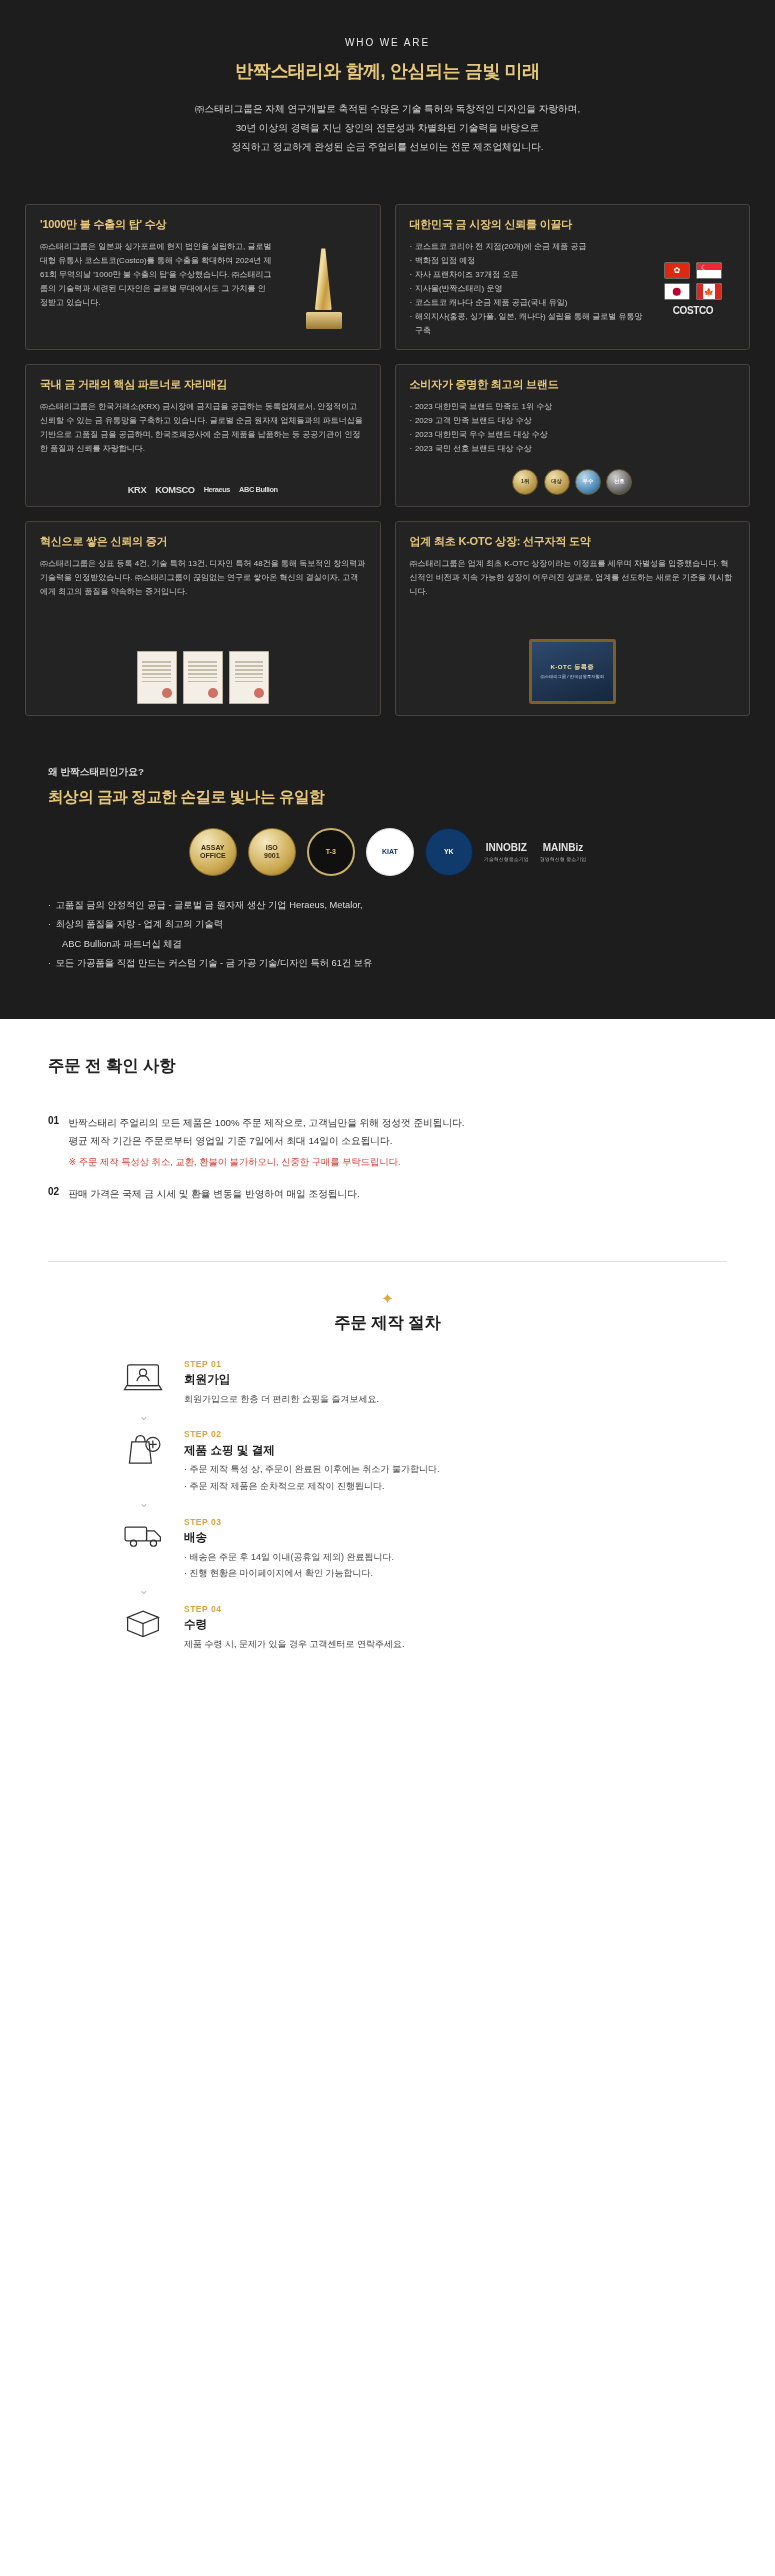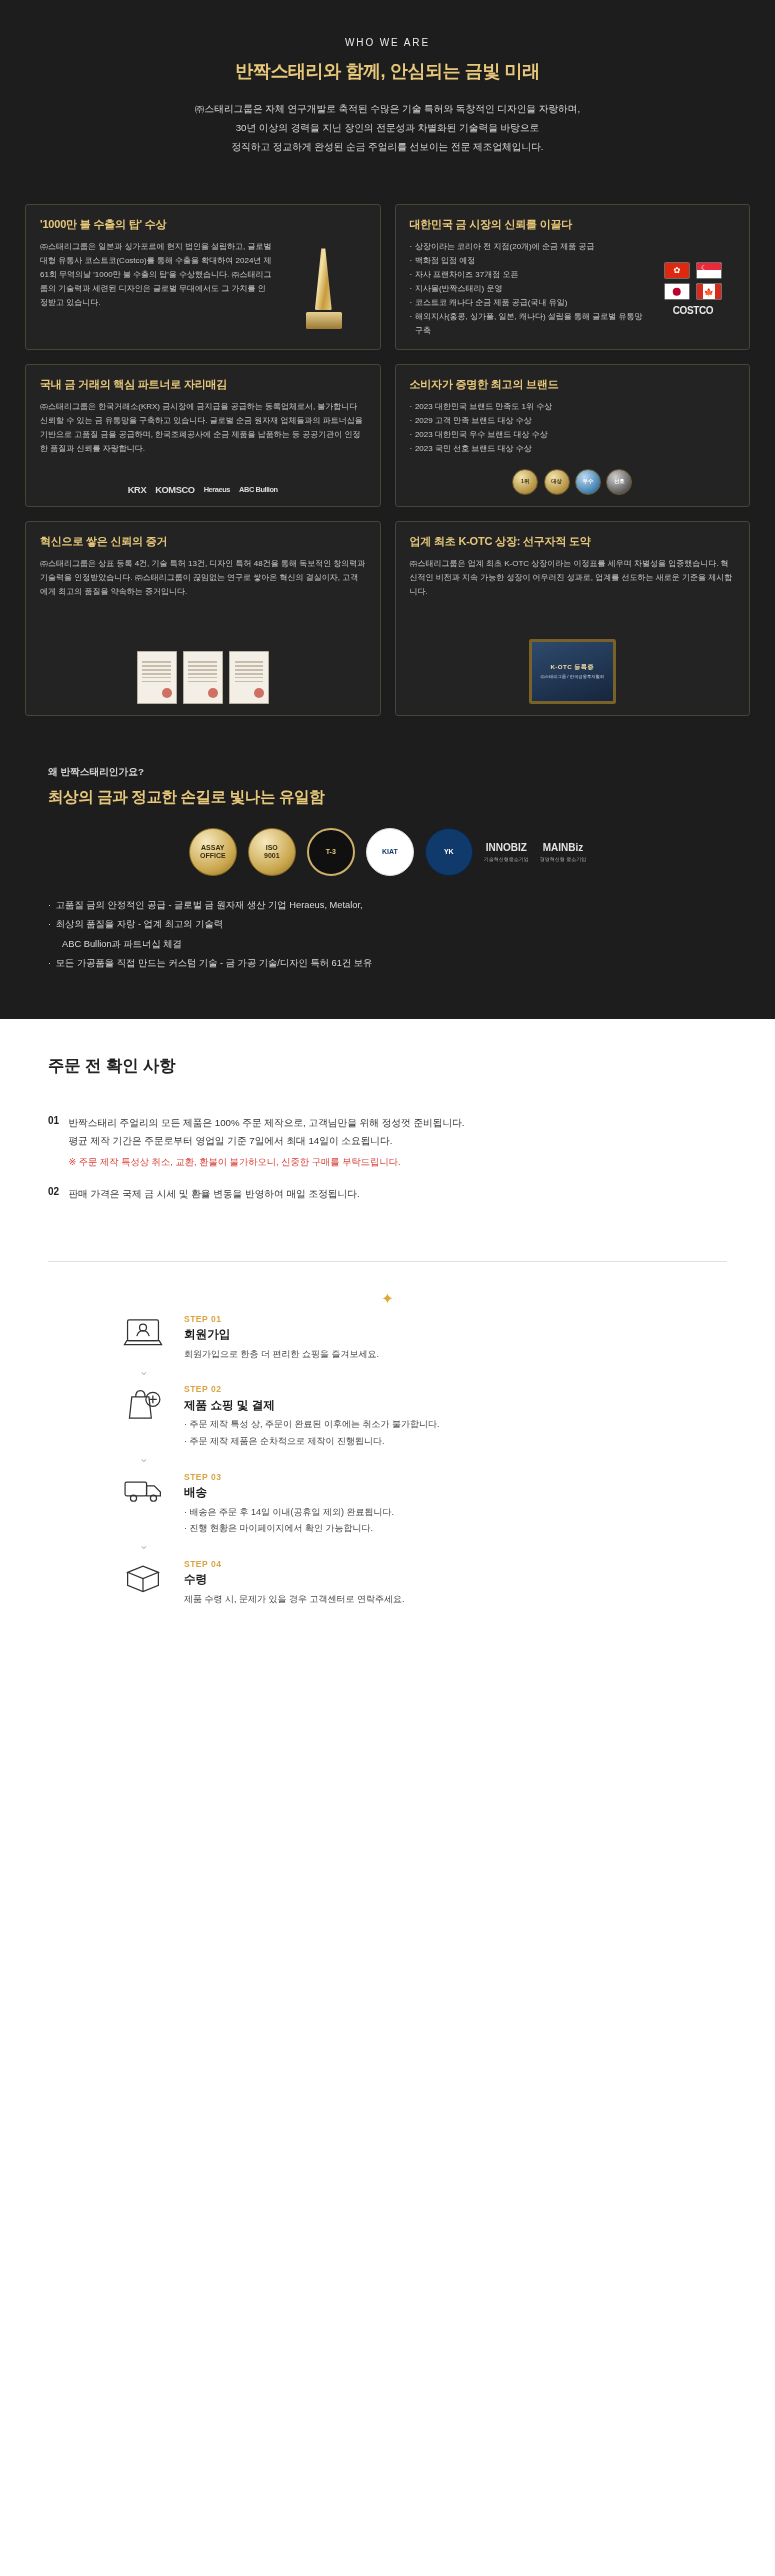--- a/index.html
+++ b/index.html
@@ -243,21 +243,21 @@
             </div>
         </div>
       </div>
     </div>
 
     <div class="card">
       <div class="card-title">대한민국 금 시장의 신뢰를 이끌다</div>
       <div class="card-body">
         <div class="card-text">
           <ul>
-            <li>상장이라는 코리아 전 지점(20개)에 순금 제품 공급</li>
+            <li>코스트코 코리아 전 지점(20개)에 순금 제품 공급</li>
             <li>백화점 입점 예정</li>
             <li>자사 프랜차이즈 37개점 오픈</li>
             <li>지사몰(반짝스태리) 운영</li>
             <li>코스트코 캐나다 순금 제품 공급(국내 유일)</li>
             <li>해외지사(홍콩, 싱가폴, 일본, 캐나다) 설립을 통해 글로벌 유통망 구축</li>
           </ul>
         </div>
         <div class="card-visual" style="flex-direction:column;">
           <div class="flags">
             <div class="flag hk"></div>
@@ -271,21 +271,21 @@
               </div>
           </div>
           <div class="costco-badge">COSTCO</div>
         </div>
       </div>
     </div>
 
     <div class="card">
       <div class="card-title">국내 금 거래의 핵심 파트너로 자리매김</div>
       <div class="card-body" style="flex-direction:column;">
-        <div class="card-text">㈜스태리그룹은 한국거래소(KRX) 금시장에 금지급을 공급하는 동록업체로서, 불가합니다 신뢰할 수 있는 금 유통망을 구축하고 있습니다. 글로벌 순금 원자재 업체들과의 파트너십을 기반으로 고품질 금을 공급하며, 한국조폐공사에 순금 제품을 납품하는 등 공공기관이 인정한 품질과 신뢰를 자랑합니다.</div>
+        <div class="card-text">㈜스태리그룹은 한국거래소(KRX) 금시장에 금지급을 공급하는 동록업체로서, 안정적이고 신뢰할 수 있는 금 유통망을 구축하고 있습니다. 글로벌 순금 원자재 업체들과의 파트너십을 기반으로 고품질 금을 공급하며, 한국조폐공사에 순금 제품을 납품하는 등 공공기관이 인정한 품질과 신뢰를 자랑합니다.</div>
         <div class="partner-row">
           <span class="plogo">KRX</span>
           <span class="plogo">KOMSCO</span>
           <span class="plogo small">Heraeus</span>
           <span class="plogo small">ABC Bullion</span>
         </div>
       </div>
     </div>
 
     <div class="card">
@@ -410,20 +410,21 @@
       <div class="notice-body">
         <div>판매 가격은 국제 금 시세 및 환율 변동을 반영하여 매일 조정됩니다.</div>
       </div>
     </div>
   </section>
 
   <div class="divider"></div>
 
   <section class="process">
     <div class="proc-star">✦</div>
+    <h2 class="proc-title">주문 제작 절차</h2>
 
     <div class="steps">
 
       <div class="step-row">
         <div class="step-icon">
           <svg width="42" height="34" viewBox="0 0 54 44" fill="none" stroke="#333" stroke-width="1.6">
             <rect x="7" y="5" width="40" height="27" rx="2"></rect>
             <path d="M3 37h48l-3-5H6z"></path>
             <circle cx="27" cy="15" r="4.5"></circle>
             <path d="M19 26c1.5-5 5-7 8-7s6.5 2 8 7"></path>

